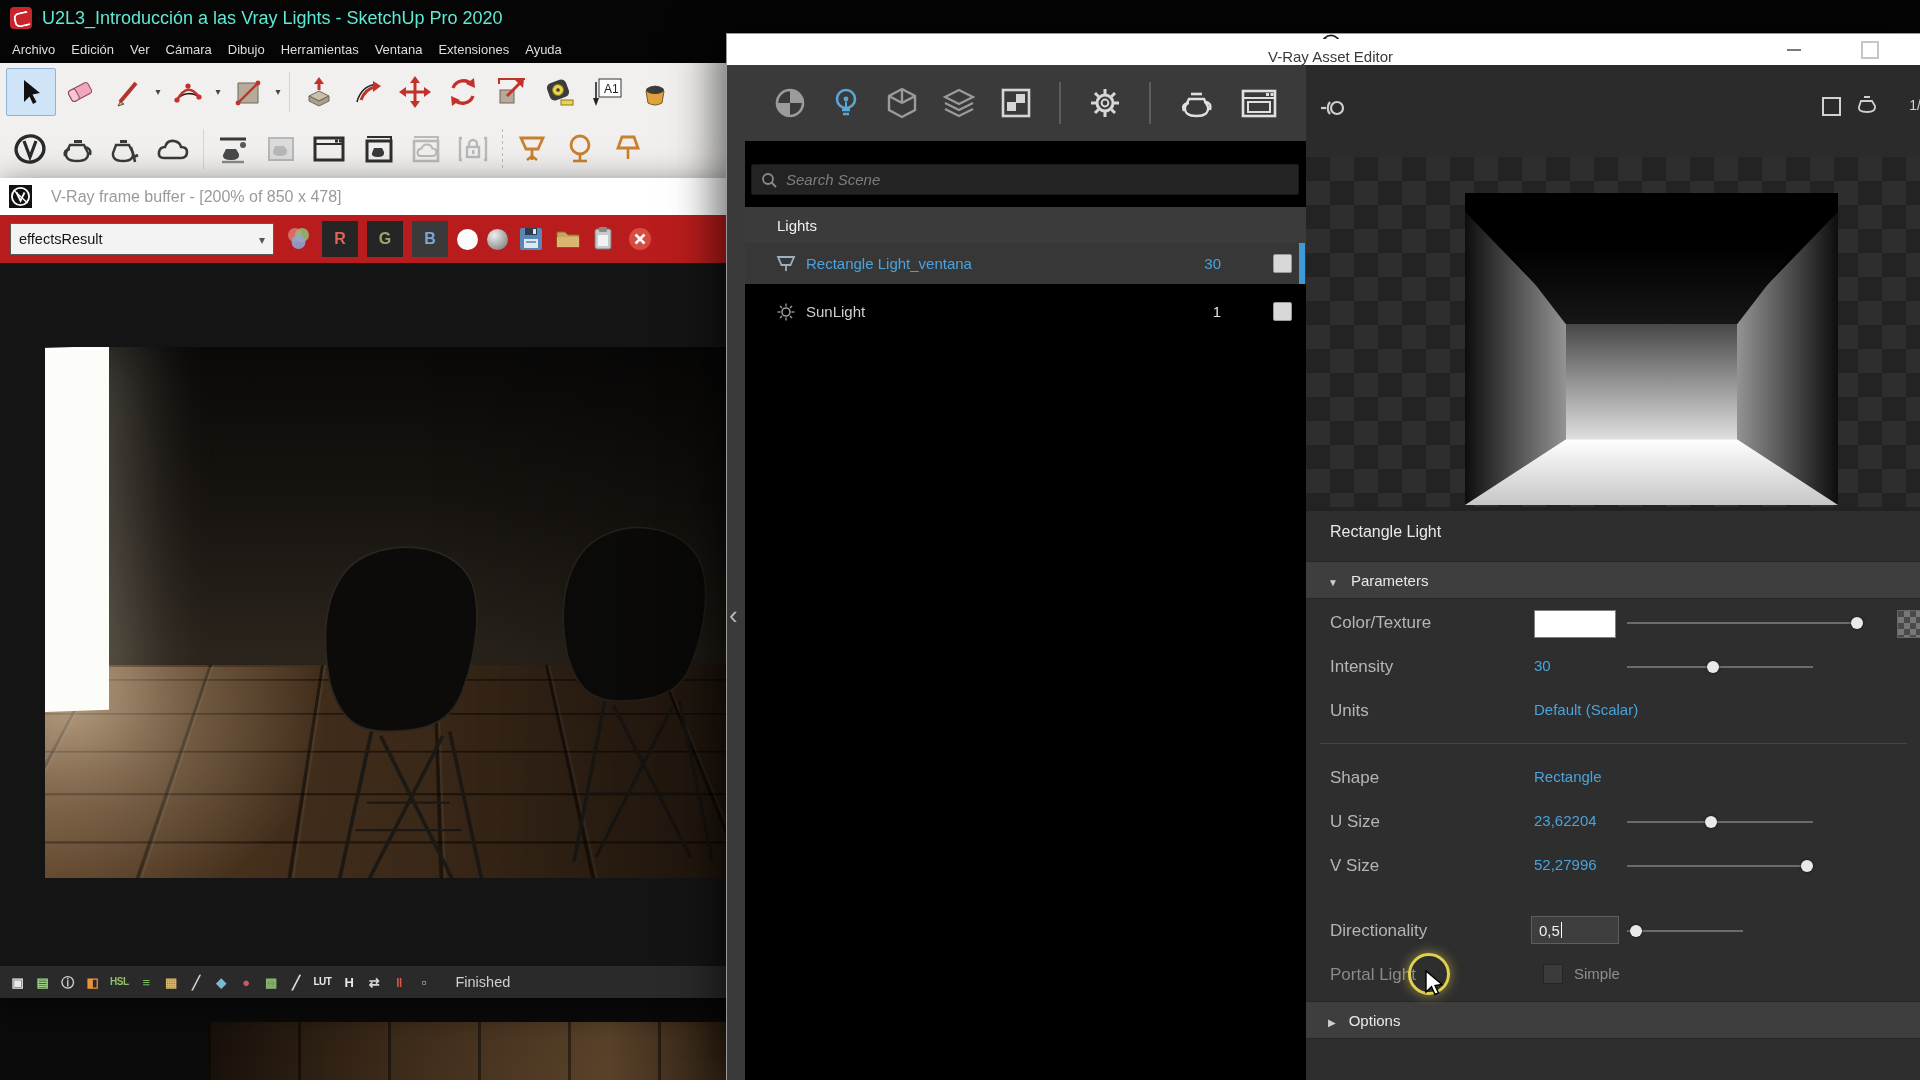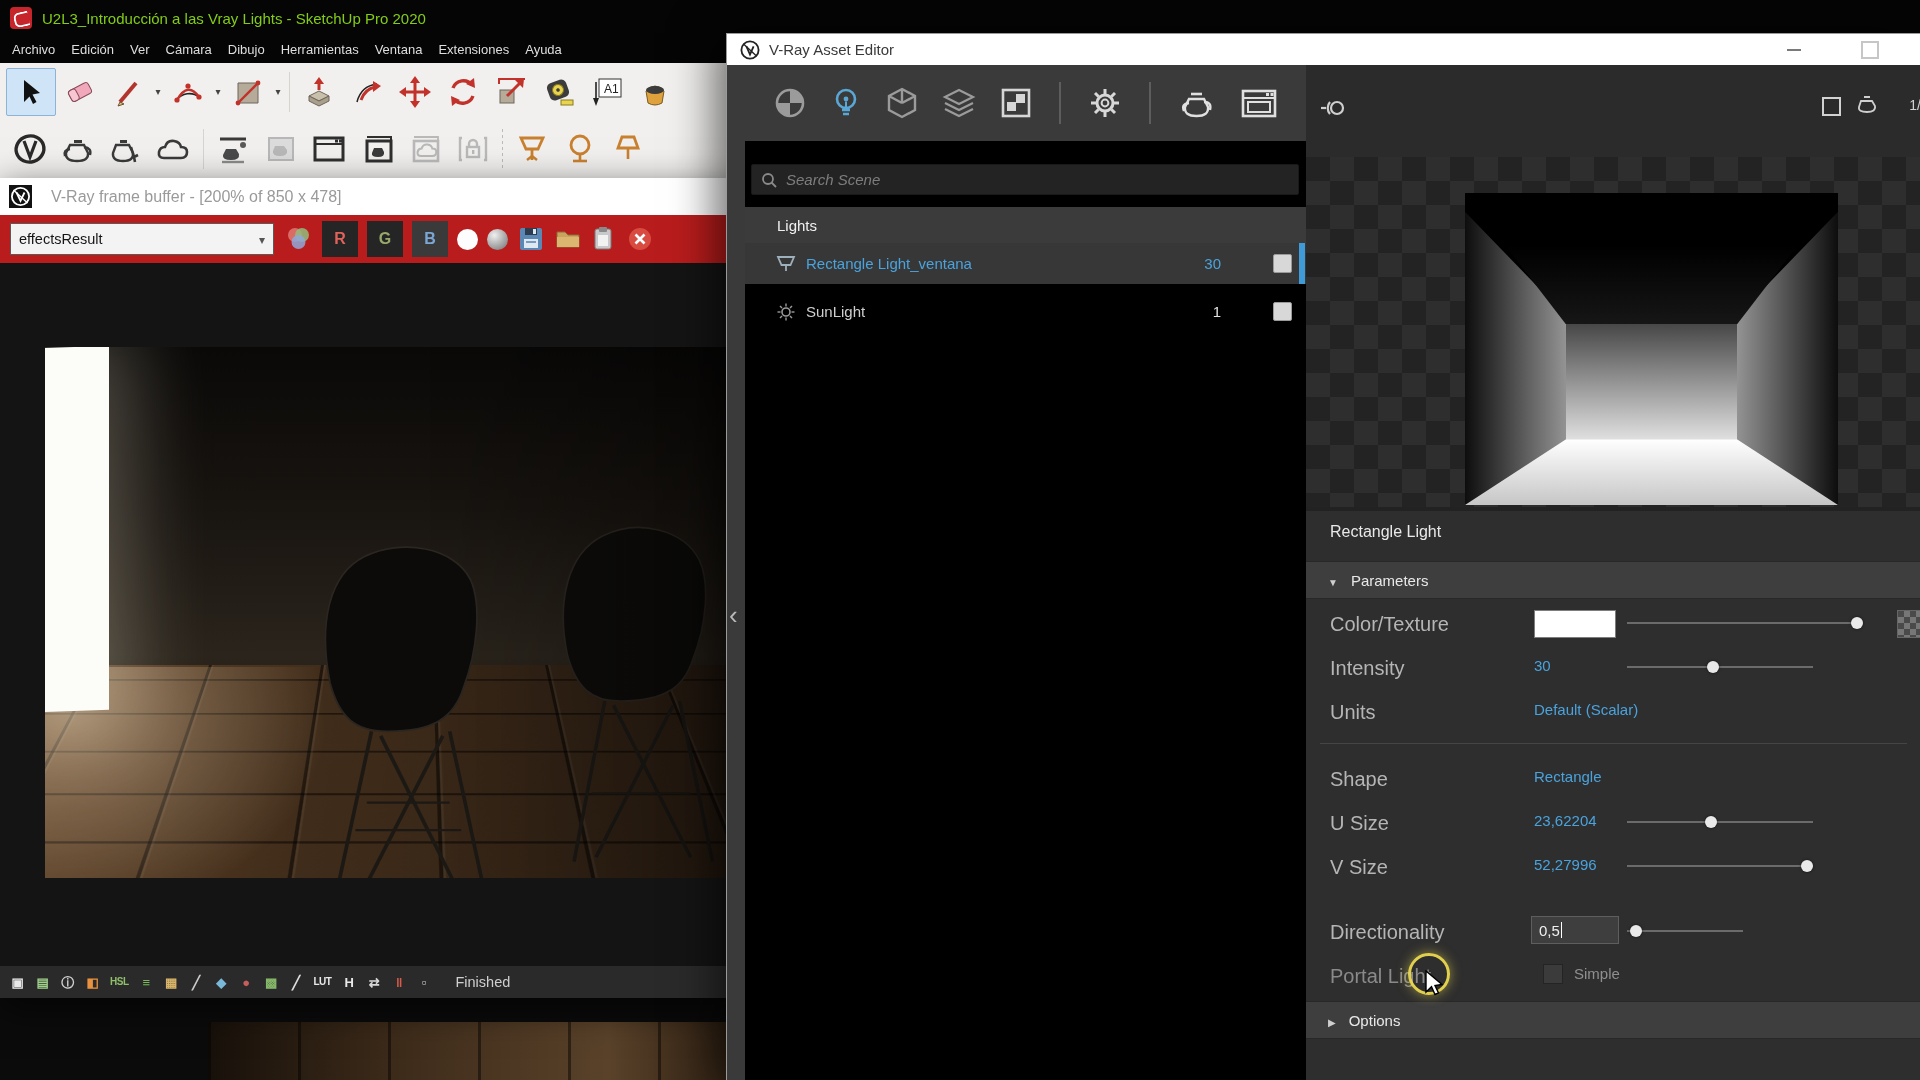--- a/index.html
+++ b/index.html
@@ -4,21 +4,21 @@
 <style>
   html,body{margin:0;padding:0;}
   body{width:1920px;height:1080px;overflow:hidden;background:#000;font-family:"Liberation Sans",sans-serif;position:relative;}
   svg{display:block;}
 
   
   .su-window{position:absolute;inset:0;background:#0a0a0a;}
   .su-titlebar{position:absolute;top:0;left:0;right:0;height:36px;background:#050505;display:flex;align-items:center;gap:10px;padding-left:10px;}
   .su-logo{width:22px;height:22px;background:#c7252c;border-radius:4px;position:relative;flex:0 0 auto;}
   .su-logo::after{content:"";position:absolute;left:4px;top:5px;width:13px;height:11px;border:2.5px solid #fff;border-right:none;border-radius:6px 0 0 6px;transform:rotate(-12deg);}
-  .su-title{color:#84cc16;font-size:15px;white-space:nowrap;}
+  .su-title{color:#5eead4;font-size:18px;white-space:nowrap;}
   .su-menubar{position:absolute;top:36px;left:0;right:0;height:27px;background:#050505;display:flex;align-items:center;padding-left:4px;}
   .su-menu-item{color:#dedede;font-size:13px;padding:0 8px;}
   .su-toolbars{position:absolute;top:63px;left:0;right:0;height:115px;background:#f1f0ee;border-bottom:1px solid #c9c7c3;}
   .su-row{display:flex;align-items:center;height:57px;padding-left:6px;}
   .su-cell{width:48px;height:46px;display:flex;align-items:center;justify-content:center;flex:0 0 auto;}
   .su-cell.active{background:#cfe4f7;border:1px solid #8ab4d8;border-radius:2px;}
   .su-caret{color:#444;font-size:10px;width:12px;flex:0 0 auto;text-align:center;}
   .su-div{width:1px;height:40px;background:#d6d4d0;margin:0 5px;flex:0 0 auto;}
   .su-div.dotted{background:repeating-linear-gradient(180deg,#bbb 0 3px,transparent 3px 6px);}
   .su-viewport{position:absolute;top:178px;left:0;right:0;bottom:0;background:#0b0b0b;}
@@ -51,21 +51,21 @@
       linear-gradient(90deg,#6e4e2f 0%,#402c1a 40%,#221810 100%);}
   .floor-glow{position:absolute;left:0;top:320px;width:320px;height:280px;background:radial-gradient(ellipse at 8% 18%,rgba(255,232,200,.38),transparent 62%);}
   .wall-shade{position:absolute;inset:0;background:linear-gradient(90deg,transparent 55%,rgba(0,0,0,.35));pointer-events:none;}
   .chairs{position:absolute;left:255px;top:140px;}
   .vfb-bottombar{position:absolute;left:0;right:0;bottom:0;height:32px;background:#2a2a2a;display:flex;align-items:center;gap:10px;padding-left:10px;}
   .vfb-mini-icon{font-size:13px;line-height:1;min-width:15px;text-align:center;font-weight:bold;letter-spacing:-.5px;}
   .vfb-status{color:#cfcfcf;font-size:14.5px;margin-left:14px;}
 
   
   .ae{position:absolute;left:726px;top:33px;width:1194px;height:1047px;background:#3a3a3a;border:1px solid #9a9a9a;border-right:none;border-bottom:none;box-shadow:-12px 0 40px rgba(0,0,0,.55);z-index:3;}
-  .ae-titlebar{height:31px;background:#ffffff;display:flex;align-items:center;gap:9px;padding-left:13px;position:relative;}
+  .ae-titlebar{height:31px;background:#ffffff;display:flex;align-items:center;gap:9px;padding-left:13px;position:relative;flex-direction:column;}
   .ae-title{color:#3a3a3a;font-size:15px;}
   .ae-min{position:absolute;right:120px;top:15px;width:14px;height:2px;background:#7a7a7a;}
   .ae-max{position:absolute;right:42px;top:7px;width:14px;height:14px;border:2px solid #c6c6c6;}
   .ae-toolbar{position:absolute;left:0;top:31px;width:579px;height:76px;display:flex;align-items:center;gap:22px;padding-left:46px;}
   .ae-tool{flex:0 0 auto;}
   .ae-tooldiv{width:2px;height:42px;background:#5d5d5d;flex:0 0 auto;margin:0 4px;}
   .ae-collapse{position:absolute;left:2px;top:568px;color:#b9b9b9;font-size:26px;line-height:1;z-index:4;}
   .ae-main{position:absolute;left:18px;top:107px;width:561px;bottom:0;background:#000000;}
   .ae-search{position:absolute;left:6px;top:23px;width:548px;height:31px;background:#232323;border:1px solid #191919;border-radius:2px;display:flex;align-items:center;gap:9px;padding-left:9px;box-sizing:border-box;}
   .ae-search-ph{color:#7d7d7d;font-size:15px;font-style:italic;}
@@ -101,21 +101,21 @@
   .ae-divider{position:absolute;top:442px;left:0;right:0;height:4px;background:#222;}
 
   .inspector{position:absolute;top:446px;left:0;right:0;bottom:0;background:#2e2e2e;}
   .asset-name{height:42px;display:flex;align-items:center;padding-left:24px;color:#e9e9e9;font-size:16px;}
   .section-h{position:absolute;left:0;right:0;height:38px;background:#3e3e3e;display:flex;align-items:center;gap:13px;padding-left:22px;box-sizing:border-box;color:#e8e8e8;font-size:15px;border-top:1px solid #282828;border-bottom:1px solid #282828;}
   .sec-params{top:50px;}
   .sec-options{top:490px;}
   .tri-open::before{content:"▼";font-size:10px;color:#cfcfcf;}
   .tri-closed::before{content:"▶";font-size:10px;color:#cfcfcf;}
   .prow{position:absolute;left:0;right:0;height:44px;}
-  .plabel{position:absolute;left:24px;top:12px;font-size:20px;color:#b5b5b5;}
+  .plabel{position:absolute;left:24px;top:12px;font-size:17px;color:#b5b5b5;}
   .plabel.dim{color:#8a8a8a;}
   .pvalue{position:absolute;left:228px;top:12px;font-size:15px;color:#4aa3dd;}
   .swatch{position:absolute;left:228px;top:9px;width:80px;height:26px;border:1px solid #7d7d7d;}
   .tex-slot{position:absolute;left:591px;top:9px;width:26px;height:26px;background-color:#4a4a4a;
     background-image:linear-gradient(45deg,#777 25%,transparent 25%,transparent 75%,#777 75%),linear-gradient(45deg,#777 25%,transparent 25%,transparent 75%,#777 75%);
     background-size:12px 12px;background-position:0 0,6px 6px;border:1px solid #666;}
   .track{position:absolute;left:321px;top:21px;width:186px;height:2px;background:#6b6b6b;}
   .track.long{width:232px;}
   .track.short{width:116px;}
   .knob{position:absolute;top:-5px;width:12px;height:12px;margin-left:-6px;border-radius:50%;background:#e9e9e9;box-shadow:0 0 3px rgba(0,0,0,.6);}

